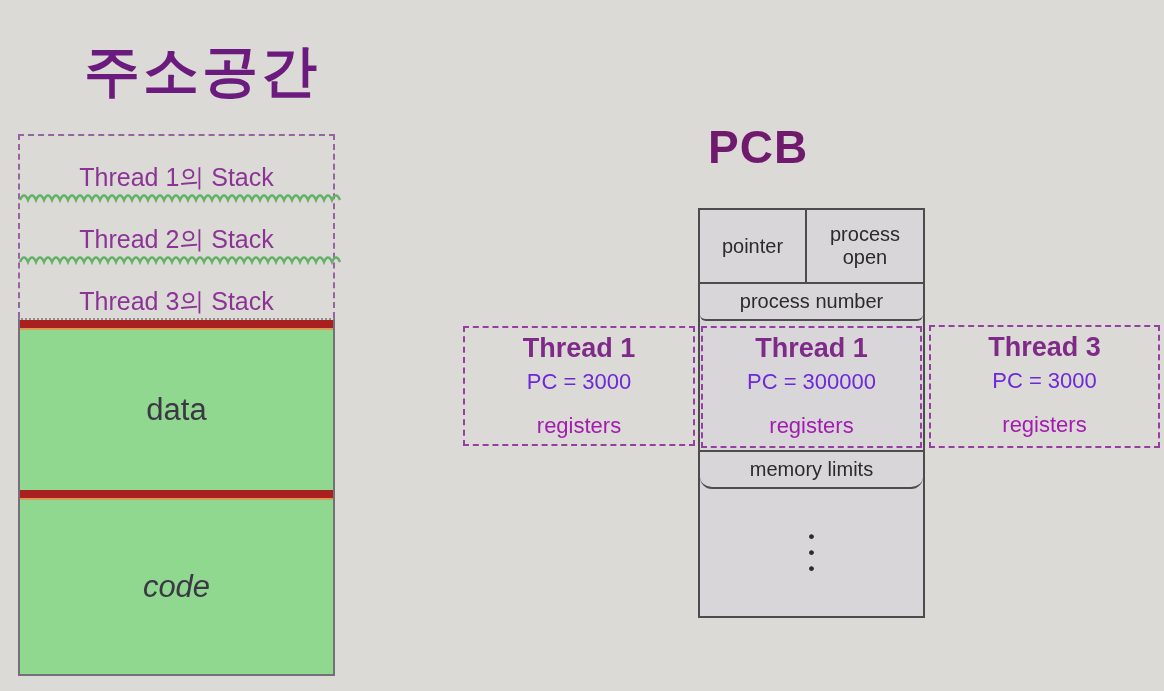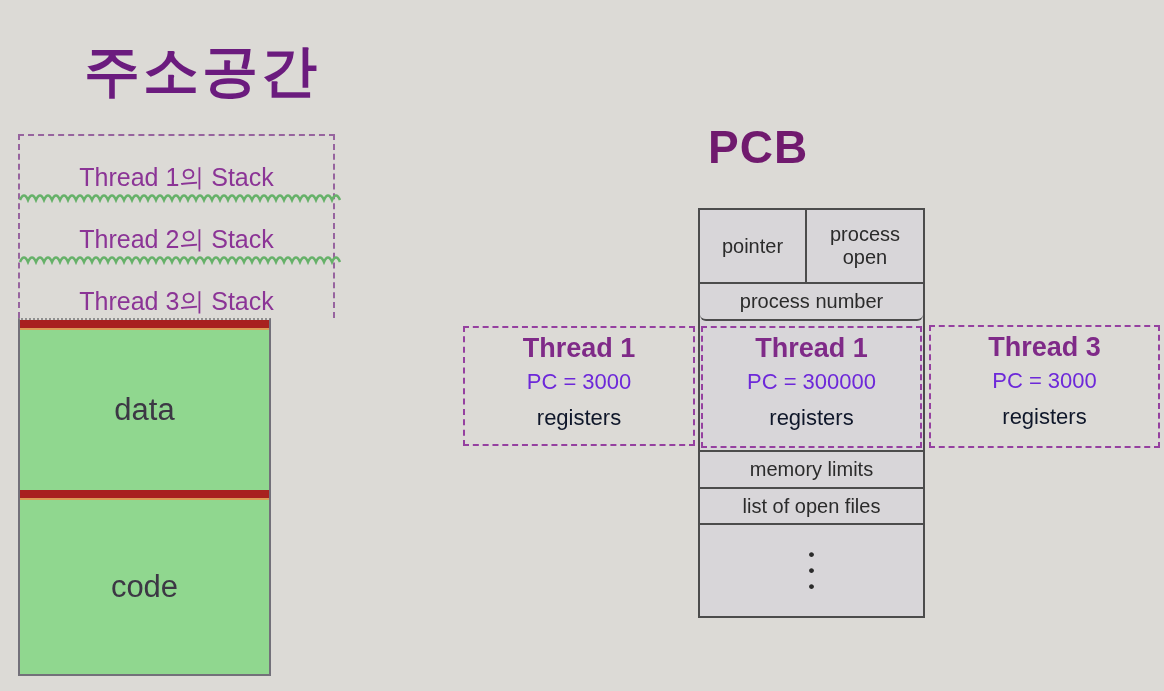--- a/index.html
+++ b/index.html
@@ -10,56 +10,56 @@
   .as-title{position:absolute;left:84px;top:34px;margin:0;font-size:56px;font-weight:bold;
             color:#6b1b7e;letter-spacing:3px;}
   .stack-group{position:absolute;left:18px;top:134px;width:317px;height:184px;
                border:2px dashed #97649f;border-bottom:none;box-sizing:border-box;}
   .stack-box{height:54px;display:flex;align-items:flex-end;justify-content:center;}
   .stack-box.first{height:58px;}
   .stack-label{color:#8b3496;font-size:25px;}
   .zigzag{height:8px;display:block;overflow:visible;}
   .zigzag path{stroke:#66b169;stroke-width:2.6;fill:none;}
 
-  .mem-group{position:absolute;left:18px;top:318px;width:253px;height:358px;box-sizing:border-box;
+  .mem-group{position:absolute;left:18px;top:318px;width:317px;height:358px;box-sizing:border-box;
              border-top:2px dotted #8f8f8f;border-left:2px solid #73707a;
              border-right:2px solid #73707a;border-bottom:2px solid #73707a;}
   .red-bar{height:8px;background:#a8201f;border-bottom:2px solid #d99c56;}
   .seg{background:#90d78f;display:flex;align-items:center;justify-content:center;}
   .seg-data{height:160px;}
-  .seg-code{height:174px;}
+  .seg-code{height:174px;font-style:italic;}
   .seg-label{color:#3c3744;font-size:31px;}
 
   
   .pcb-title{position:absolute;left:708px;top:120px;width:227px;margin:0;
              font-size:46px;font-weight:bold;color:#701a6e;letter-spacing:1px;}
   .pcb-table{position:absolute;left:698px;top:208px;width:227px;height:410px;box-sizing:border-box;
              border:2px solid #4c4c4c;background:#d8d6d9;display:flex;flex-direction:column;
              color:#2b2b2b;}
   .pcb-row{border-bottom:2px solid #4c4c4c;display:flex;align-items:center;justify-content:center;
            box-sizing:border-box;font-size:20px;text-align:center;}
   .row-top{height:74px;align-items:stretch;padding:0;}
   .cell-pointer{width:107px;border-right:2px solid #4c4c4c;display:flex;align-items:center;
                 justify-content:center;box-sizing:border-box;}
   .cell-state{flex:1;display:flex;align-items:center;justify-content:center;line-height:1.15;}
   .row-procnum{height:37px;border-radius:6px;}
   .row-threadzone{height:131px;border-bottom:2px solid #4c4c4c;}
-  .row-memlimits{height:37px;}
+  .row-memlimits{height:37px;border-radius:12px;}
   .row-openfiles{height:36px;}
   .row-dots{flex:1;border-bottom:none;flex-direction:column;justify-content:center;gap:6px;}
   .dot{color:#2b2b2b;font-size:17px;line-height:10px;font-weight:bold;}
 
   .thread-box{position:absolute;border:2px dashed #9540a0;box-sizing:border-box;
               display:flex;flex-direction:column;align-items:center;}
   .tb-1{left:463px;top:326px;width:232px;height:120px;}
   .tb-2{left:701px;top:326px;width:221px;height:122px;}
   .tb-3{left:929px;top:325px;width:231px;height:123px;}
   .thread-name{margin-top:5px;font-size:27px;font-weight:600;color:#7f2a88;}
   .thread-pc{margin-top:5px;font-size:22px;color:#6d28d9;}
-  .thread-regs{margin-top:10px;font-size:22px;color:#0f172a;}
+  .thread-regs{margin-top:18px;font-size:22px;color:#a21caf;}
 </style>
 </head>
 <body>
 
 <div class="stage">
 
   <h1 class="as-title">주소공간</h1>
 
   <div class="stack-group">
     <div class="stack-box first">
@@ -93,21 +93,20 @@
   <h2 class="pcb-title">PCB</h2>
 
   <div class="pcb-table">
     <div class="pcb-row row-top">
       <div class="cell-pointer">pointer</div>
       <div class="cell-state">process open</div>
     </div>
     <div class="pcb-row row-procnum">process number</div>
     <div class="pcb-row row-threadzone"></div>
     <div class="pcb-row row-memlimits">memory limits</div>
-    <div class="pcb-row row-openfiles">list of open files</div>
     <div class="pcb-row row-dots">
       <span class="dot">•</span>
       <span class="dot">•</span>
       <span class="dot">•</span>
     </div>
   </div>
 
   <div class="thread-box tb-1">
     <span class="thread-name">Thread 1</span>
     <span class="thread-pc">PC = 3000</span>

